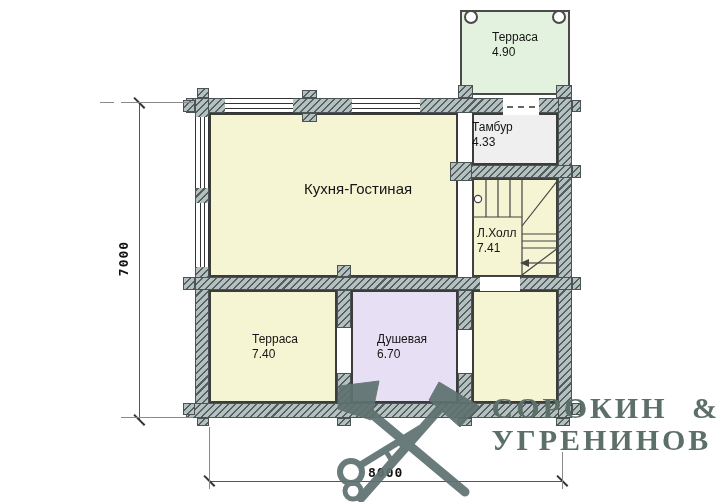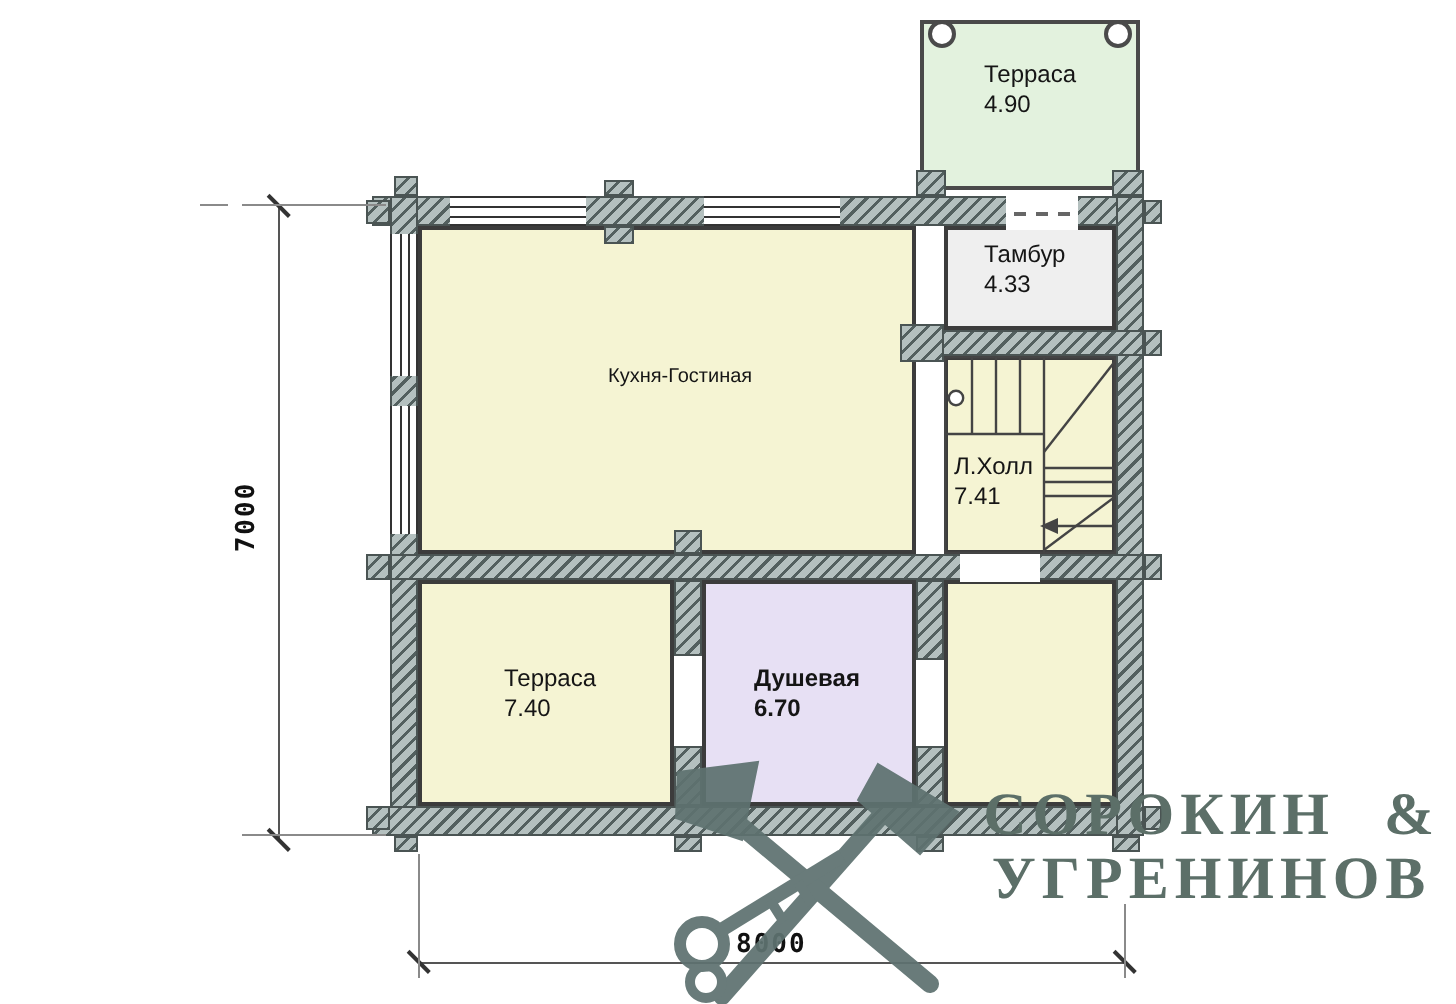--- a/index.html
+++ b/index.html
@@ -22,29 +22,29 @@
                     linear-gradient(#333,#333) 0 9px/100% 1px no-repeat,#fff;}
   .win.v{border-left:1px solid #333;border-right:1px solid #333;
          background:linear-gradient(#333,#333) 4px 0/1px 100% no-repeat,
                     linear-gradient(#333,#333) 8px 0/1px 100% no-repeat,#fff;}
   .door{position:absolute;background:#fff;}
   .door .leaf{position:absolute;top:50%;left:12%;right:12%;border-top:2px dashed #666;}
   
   .label{position:absolute;color:#151515;white-space:nowrap;line-height:15px;font-size:12px;}
   .label .nm{display:block;}
   .label .ar{display:block;}
-  .label.big{font-size:10px;line-height:17px;}
+  .label.big{font-size:15px;line-height:17px;}
   
   .dimline{position:absolute;background:#555;}
   .tick{position:absolute;width:15px;height:1.6px;background:#333;transform:rotate(45deg);}
   .extline{position:absolute;background:#8a8a8a;}
   .dimtext{position:absolute;font:bold 13px/13px "DejaVu Sans Mono",monospace;color:#111;letter-spacing:1px;}
   .dimtext.vert{transform:rotate(-90deg);transform-origin:center;}
   
-  .logo{position:absolute;right:8px;top:392px;text-align:center;color:#5c6f68;}
+  .logo{position:absolute;right:8px;top:392px;text-align:left;color:#5c6f68;}
   .logo .l1,.logo .l2{font-family:"Liberation Serif",serif;font-weight:bold;font-size:30px;line-height:32px;
         letter-spacing:3px;word-spacing:14px;}
   .logo .l3{font-family:"Liberation Serif",serif;font-weight:normal;font-size:26px;line-height:30px;
         letter-spacing:4px;color:#6f817d;}
   .stairs-svg,.mark-svg{position:absolute;}
 </style>
 </head>
 <body>
 
 <div class="screen">
@@ -118,36 +118,36 @@
       <circle cx="6" cy="21" r="3.6" fill="#fff"></circle>
       <line x1="84" y1="85" x2="57" y2="85"></line>
     </g>
     <polygon points="57,81 48,85 57,89" fill="#444"></polygon>
   </svg>
 
   <div class="label" style="left:492px;top:30px;">
     <span class="nm">Терраса</span>
     <span class="ar">4.90</span>
   </div>
-  <div class="label" style="left:492px;top:120px;">
+  <div class="label" style="left:472px;top:120px;">
     <span class="nm">Тамбур</span>
     <span class="ar">4.33</span>
   </div>
   <div class="label big" style="left:304px;top:180px;">
     <span class="nm">Кухня-Гостиная</span>
   </div>
   <div class="label" style="left:477px;top:226px;">
     <span class="nm">Л.Холл</span>
     <span class="ar">7.41</span>
   </div>
   <div class="label" style="left:252px;top:332px;">
     <span class="nm">Терраса</span>
     <span class="ar">7.40</span>
   </div>
-  <div class="label" style="left:377px;top:332px;font-weight:bold;">
+  <div class="label" style="left:377px;top:332px;">
     <span class="nm">Душевая</span>
     <span class="ar">6.70</span>
   </div>
 
   <div class="dimline" style="left:139px;top:103px;width:1px;height:317px;"></div>
   <div class="tick" style="left:132px;top:102px;"></div>
   <div class="tick" style="left:132px;top:419px;"></div>
   <div class="extline" style="left:121px;top:102px;width:72px;height:1px;"></div>
   <div class="extline" style="left:121px;top:417px;width:72px;height:1px;"></div>
   <div class="extline" style="left:100px;top:102px;width:14px;height:1px;"></div>

